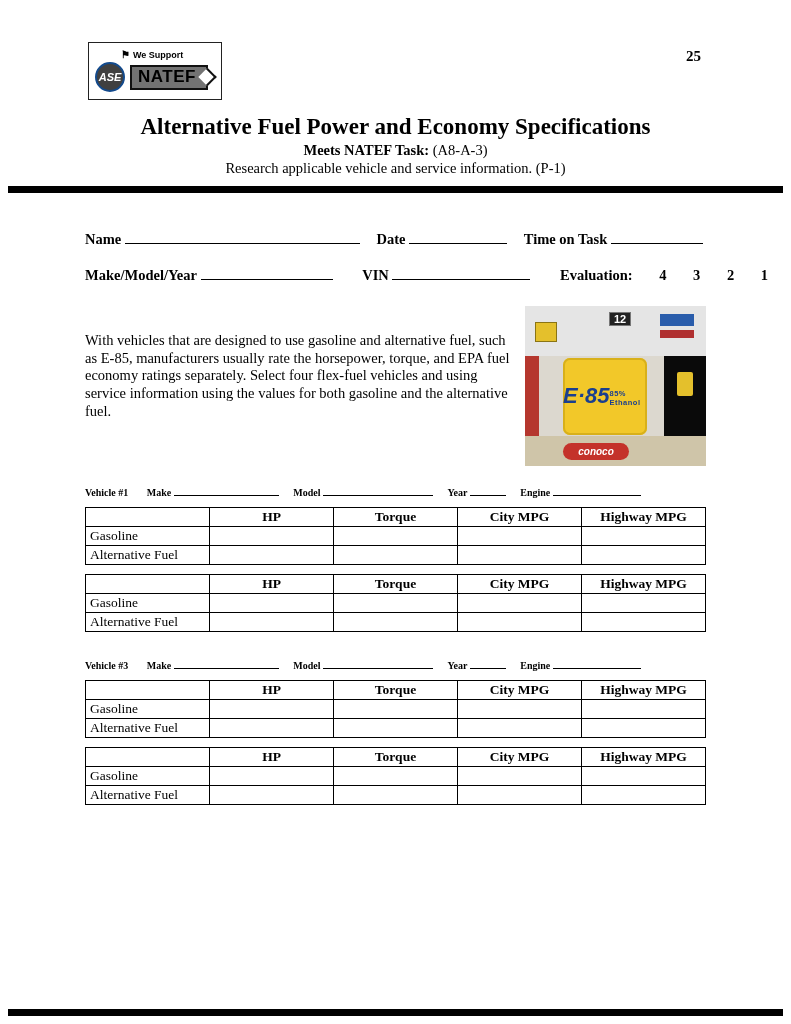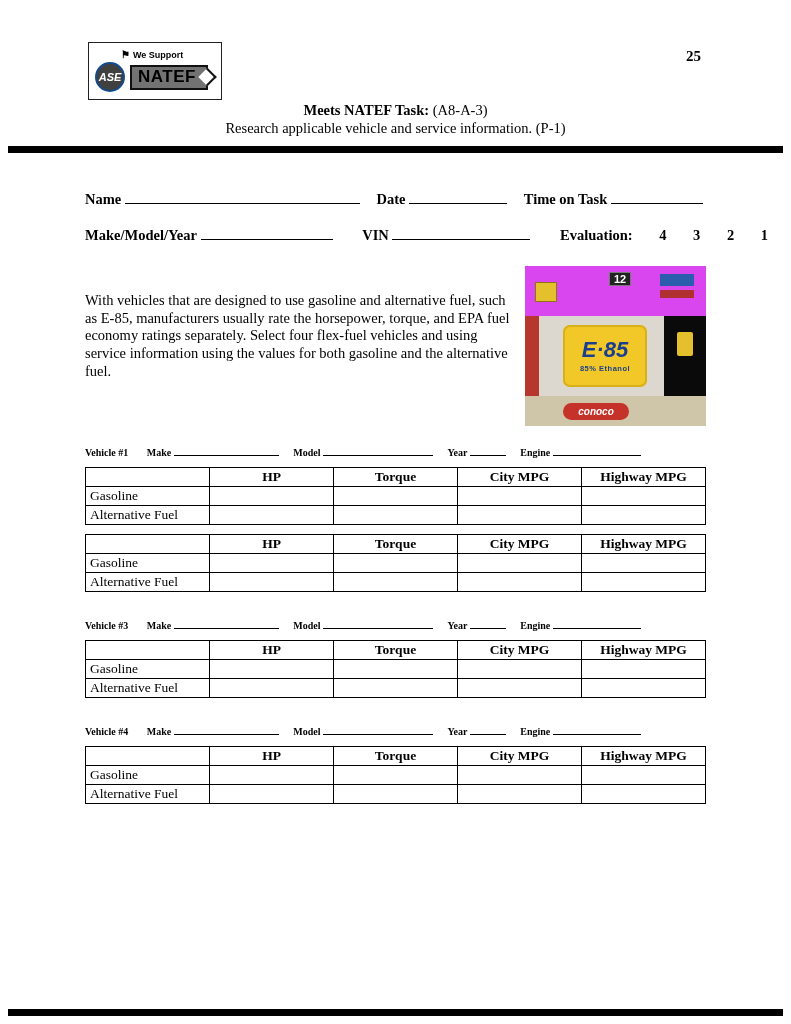--- a/index.html
+++ b/index.html
@@ -66,31 +66,31 @@
   .eval-num { font-weight:bold; margin-left:23px; }
 
   
   .intro-row { display:flex; margin-top:22px; align-items:flex-start; }
   .intro-text { width:428px; font-size:14.5px; line-height:1.22; margin-top:26px; }
   .pump-photo {
     margin-left:auto; width:181px; height:160px;
     background:#141414; display:flex; flex-direction:column; overflow:hidden;
     font-family:"Liberation Sans",sans-serif;
   }
-  .pump-top { position:relative; height:50px; background:#d946ef; flex:0 0 auto; }
+  .pump-top { position:relative; height:50px; background:#e5e5e5; flex:0 0 auto; }
   .sticker-yellow { position:absolute; left:10px; top:16px; width:22px; height:20px; background:#e4c02c; border:1px solid #8a7414; }
   .pump-number { position:absolute; left:84px; top:6px; color:#fff; background:#222; border:1px solid #777; font-size:11px; font-weight:bold; padding:0 4px; }
   .sticker-blue { position:absolute; right:12px; top:8px; width:34px; height:12px; background:#2a5dab; }
   .sticker-red { position:absolute; right:12px; top:24px; width:34px; height:8px; background:#b03030; }
   .pump-body { display:flex; height:80px; flex:0 0 auto; }
   .pump-red-left { width:14px; background:#b5372e; }
   .pump-panel { flex:1; background:#dcd8cf; display:flex; align-items:center; }
   .e85-sign {
-    width:84px; height:62px; background:#f2c829; border-radius:7px;
-    margin-left:24px; display:flex; flex-direction:column; align-items:center; justify-content:center;
+    width:84px; height:77px; background:#f2c829; border-radius:7px;
+    margin-left:24px; display:flex; flex-direction:row; align-items:center; justify-content:center;
     box-shadow:0 0 0 2px #d8b01a inset;
   }
   .e85-main { color:#1a3f8f; font-weight:bold; font-style:italic; font-size:22px; line-height:1; }
   .e85-sub { color:#1a3f8f; font-weight:bold; font-size:7.5px; margin-top:3px; letter-spacing:.5px; }
   .pump-nozzle { width:42px; background:#0a0a0a; display:flex; justify-content:center; }
   .nozzle-tag { width:16px; height:24px; background:#e4c02c; margin-top:16px; border-radius:2px; }
   .pump-bottom { flex:1; background:#cfc5a9; position:relative; }
   .conoco-badge {
     position:absolute; left:38px; top:7px; width:66px; height:17px;
     background:#c4322a; color:#fff; border-radius:9px;
@@ -127,20 +127,21 @@
       <div class="logo-main">
         <div class="ase-badge">ASE</div>
         <div class="natef-key">
           <span>NATEF</span>
         </div>
       </div>
     </div>
     <div class="page-number">25</div>
   </div>
 
+  <div class="title">Alternative Fuel Power and Economy Specifications</div>
   <div class="subtitle">
     <span class="bl">Meets NATEF Task:</span>
     <span>(A8-A-3)</span>
   </div>
   <div class="subtitle2">Research applicable vehicle and service information. (P-1)</div>
 
   <div class="thick-rule"></div>
 
   <div class="content">
 
@@ -306,31 +307,20 @@
       <tr>
         <td class="row-label">Alternative Fuel</td>
         <td></td>
         <td></td>
         <td></td>
         <td></td>
       </tr>
     </tbody>
       </table>
 
-    <div class="vehicle-line vl-n">
-      <span>Vehicle #4</span>
-      <span class="fld-first fld">Make</span>
-      <span class="blank w105"></span>
-      <span class="fld">Model</span>
-      <span class="blank w110"></span>
-      <span class="fld">Year</span>
-      <span class="blank w36"></span>
-      <span class="fld">Engine</span>
-      <span class="blank w88"></span>
-    </div>
     <table class="spec-table">
       <colgroup>
           <col>
           <col>
           <col>
           <col>
           <col>
         </colgroup>
       <tbody>
           <tr>

